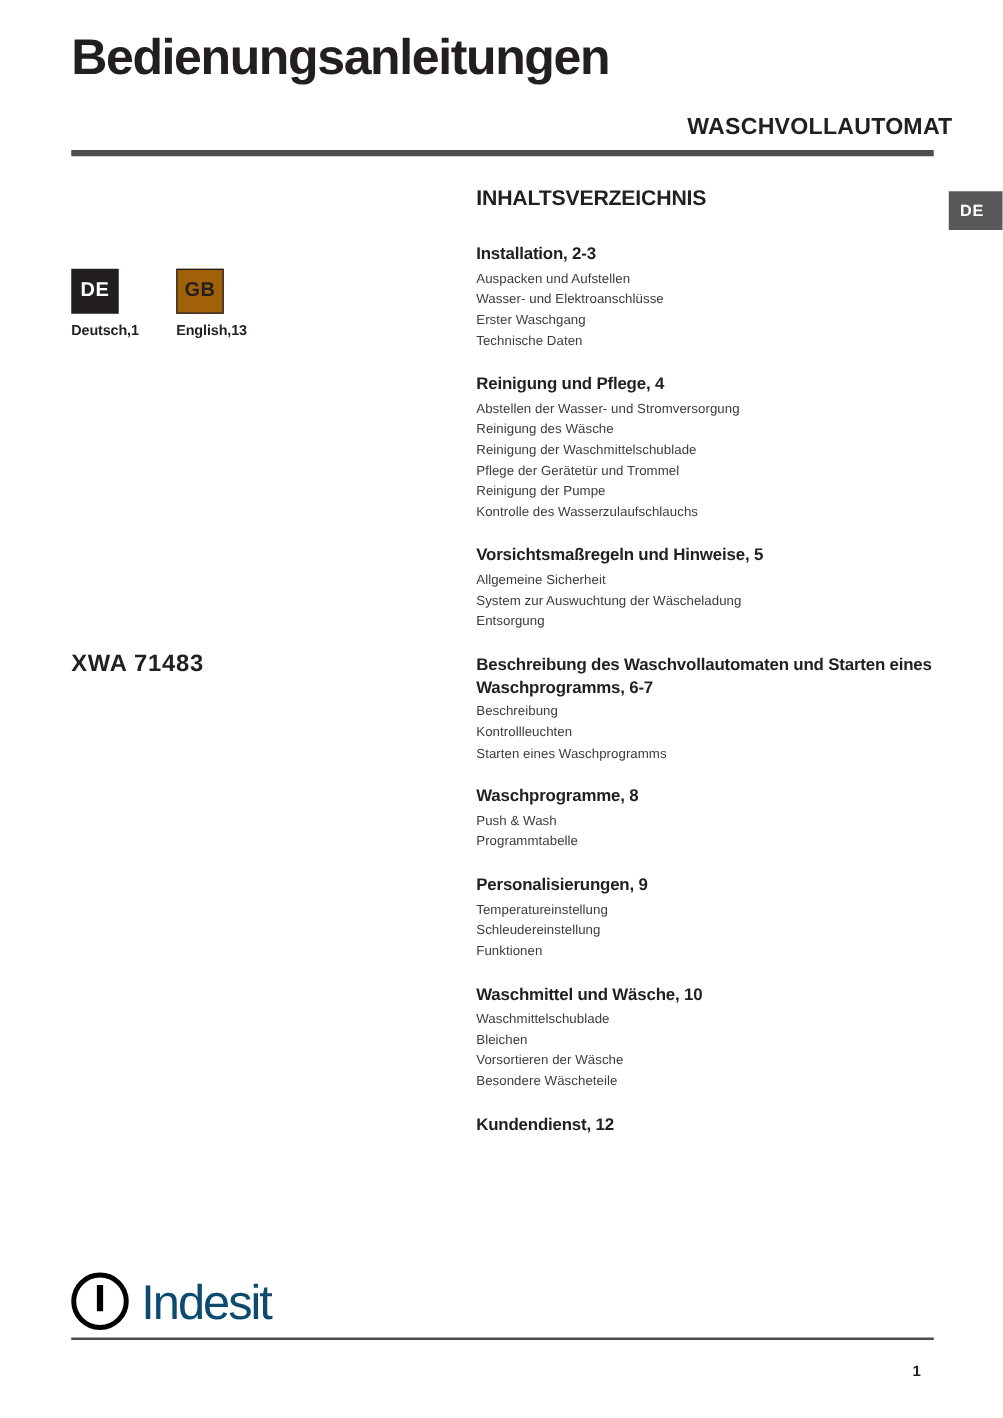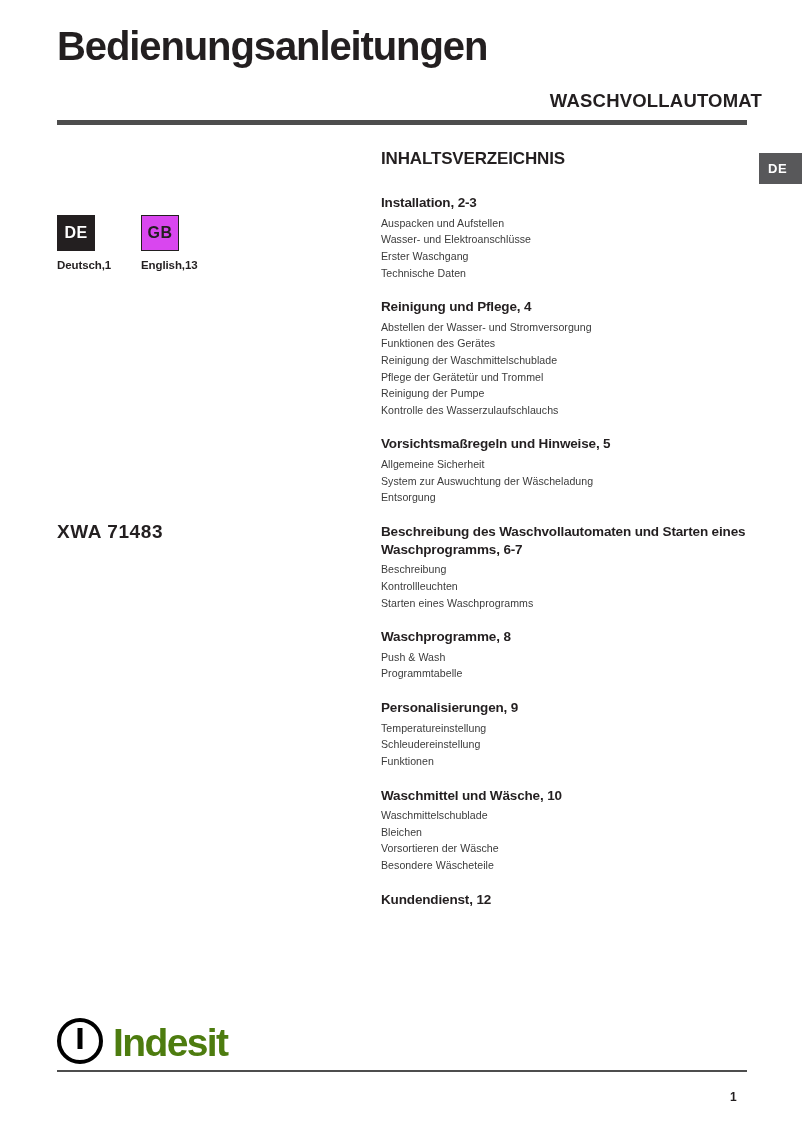--- a/index.html
+++ b/index.html
@@ -87,21 +87,21 @@
     font-size: 16px;
     font-weight: bold;
     letter-spacing: 0.4px;
     box-sizing: border-box;
   }
   .lang-badge.filled {
     background: #231f20;
     color: #ffffff;
   }
   .lang-badge.outlined {
-    background: #d946ef;
+    background: #a16207;
     color: #231f20;
     border: 1.6px solid #231f20;
   }
   .lang-caption {
     margin-top: 8px;
     font-size: 11.5px;
     font-weight: bold;
     letter-spacing: -0.1px;
     white-space: nowrap;
     color: #231f20;
@@ -172,23 +172,23 @@
     position: absolute;
     left: 50%;
     top: 6px;
     transform: translateX(-50%);
     width: 5px;
     height: 21px;
     background: #000000;
   }
   .brand-word {
     font-size: 39px;
-    font-weight: bold;
+    font-weight: normal;
     letter-spacing: -1.6px;
-    color: #4d7c0f;
+    color: #0c4a6e;
     line-height: 1;
     position: relative;
     top: 1px;
   }
   .footer-rule {
     position: absolute;
     left: 57px;
     top: 1070px;
     width: 690px;
     height: 1.6px;
@@ -237,21 +237,21 @@
         <div class="toc-section">
           <div class="toc-section-heading">Installation, 2-3</div>
           <div class="toc-sub">Auspacken und Aufstellen</div>
           <div class="toc-sub">Wasser- und Elektroanschlüsse</div>
           <div class="toc-sub">Erster Waschgang</div>
           <div class="toc-sub">Technische Daten</div>
         </div>
         <div class="toc-section">
           <div class="toc-section-heading">Reinigung und Pflege, 4</div>
           <div class="toc-sub">Abstellen der Wasser- und Stromversorgung</div>
-          <div class="toc-sub">Funktionen des Gerätes</div>
+          <div class="toc-sub">Reinigung des Wäsche</div>
           <div class="toc-sub">Reinigung der Waschmittelschublade</div>
           <div class="toc-sub">Pflege der Gerätetür und Trommel</div>
           <div class="toc-sub">Reinigung der Pumpe</div>
           <div class="toc-sub">Kontrolle des Wasserzulaufschlauchs</div>
         </div>
         <div class="toc-section">
           <div class="toc-section-heading">Vorsichtsmaßregeln und Hinweise, 5</div>
           <div class="toc-sub">Allgemeine Sicherheit</div>
           <div class="toc-sub">System zur Auswuchtung der Wäscheladung</div>
           <div class="toc-sub">Entsorgung</div>

